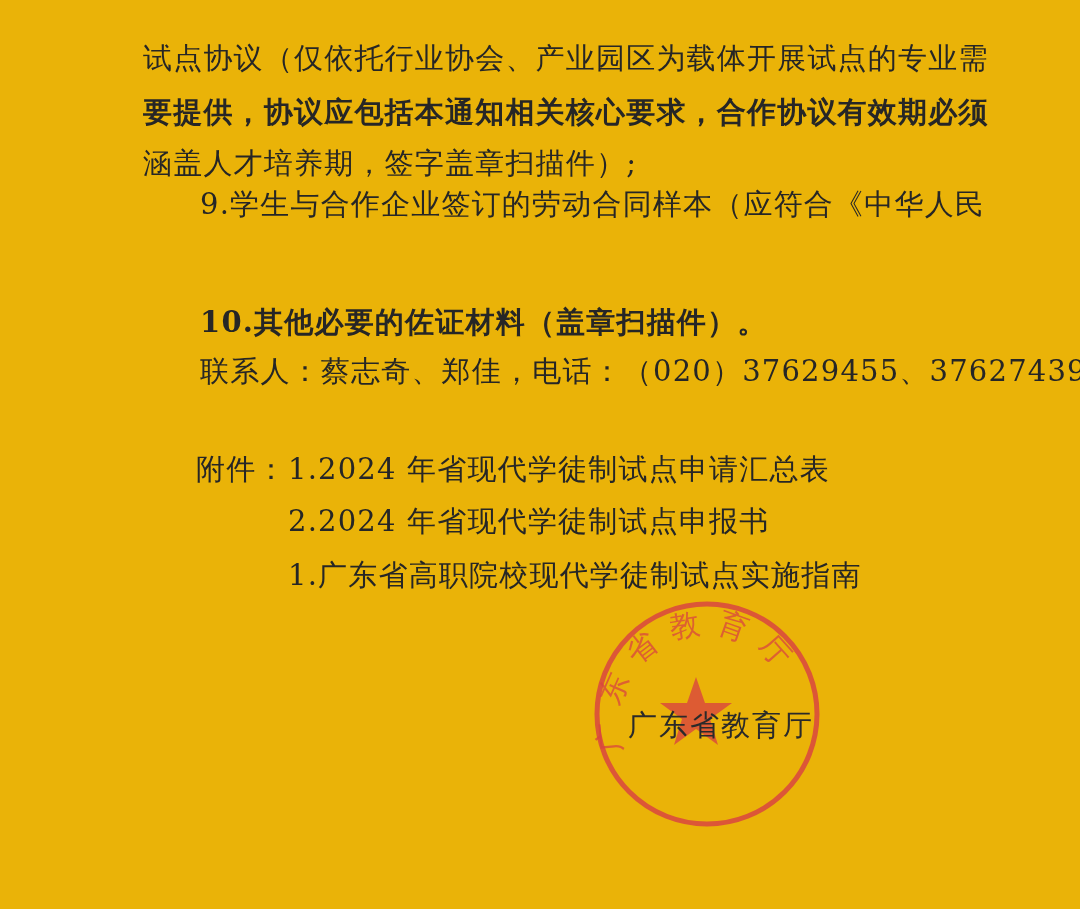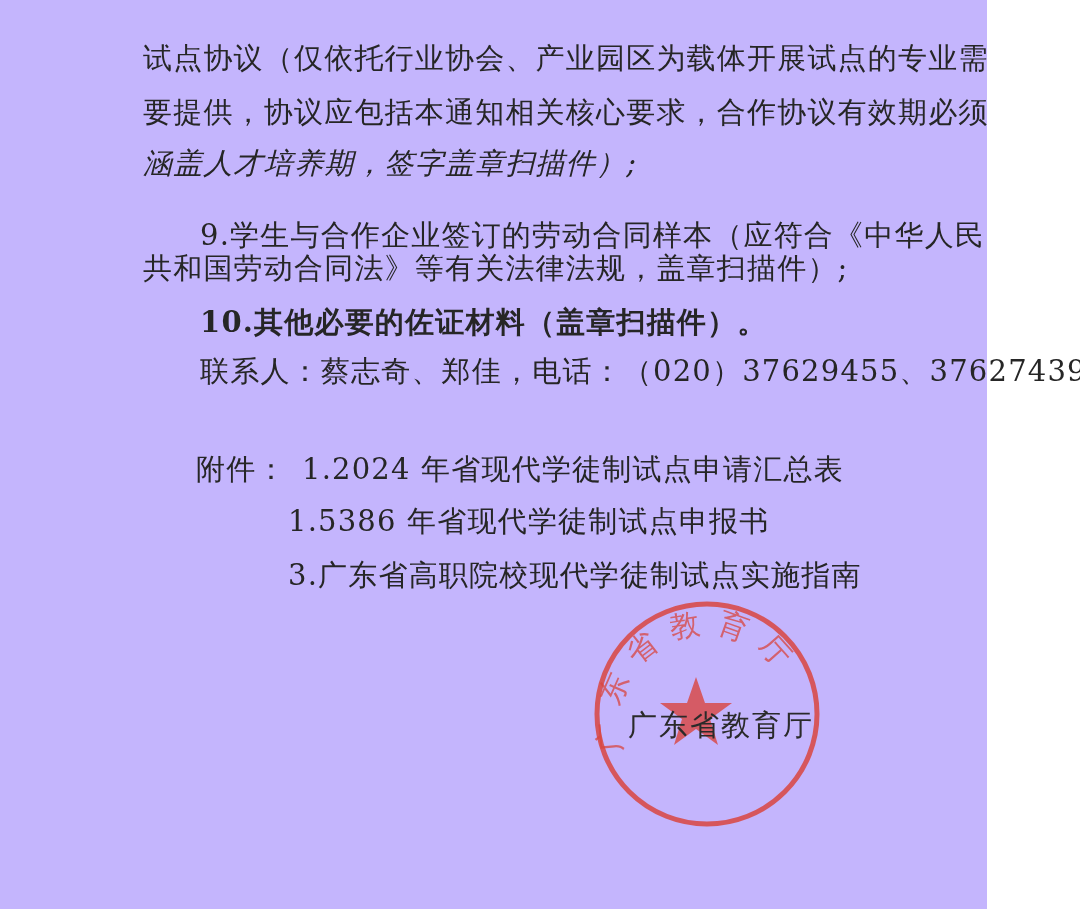--- a/index.html
+++ b/index.html
@@ -1,38 +1,37 @@
 <!DOCTYPE html>
 <html><head>
   <meta charset="utf-8">
   <style>
     html, body { margin: 0; padding: 0; background: #ffffff; }
     body { width: 1080px; height: 909px; position: relative; overflow: hidden; font-family: "DejaVu Serif", "Liberation Serif", serif; color: #222222; }
-    .page { position: absolute; left: 0; top: 0; width: 987px; height: 909px; background: #c4b5fd; }
+    .page { position: absolute; left: 0; top: 0; width: 1080px; height: 909px; background: #eab308; }
     .line { position: absolute; white-space: nowrap; font-size: 29px; line-height: 36px; letter-spacing: 1.2px; color: #262626; }
     .seal { position: absolute; left: 592px; top: 599px; width: 230px; height: 230px; }
     .sig { position: absolute; white-space: nowrap; font-size: 29px; line-height: 36px; letter-spacing: 2px; color: #2a2a2a; }
   </style>
 </head>
 <body>
 
 <div class="page">
 
   <div class="line" style="left:143px; top:40px;">试点协议（仅依托行业协会、产业园区为载体开展试点的专业需</div>
-  <div class="line" style="left:143px; top:94px;">要提供，协议应包括本通知相关核心要求，合作协议有效期必须</div>
-  <div class="line" style="left:143px; top:145px;font-style:italic;">涵盖人才培养期，签字盖章扫描件）;</div>
-  <div class="line" style="left:200px; top:217px;text-align:right;">9.学生与合作企业签订的劳动合同样本（应符合《中华人民</div>
-  <div class="line" style="left:143px; top:250px;">共和国劳动合同法》等有关法律法规，盖章扫描件）;</div>
+  <div class="line" style="left:143px; top:94px;font-weight:bold;">要提供，协议应包括本通知相关核心要求，合作协议有效期必须</div>
+  <div class="line" style="left:143px; top:145px;">涵盖人才培养期，签字盖章扫描件）;</div>
+  <div class="line" style="left:200px; top:186px;text-align:right;">9.学生与合作企业签订的劳动合同样本（应符合《中华人民</div>
   <div class="line" style="left:200px; top:304px;font-weight:bold;">10.其他必要的佐证材料（盖章扫描件）。</div>
   <div class="line" style="left:200px; top:353px;">联系人：蔡志奇、郑佳，电话：（020）37629455、37627439。</div>
 
   <div class="line" style="left:196px; top:451px;">附件：</div>
-  <div class="line" style="left:288px; top:451px;margin-left:14px;">1.2024 年省现代学徒制试点申请汇总表</div>
-  <div class="line" style="left:288px; top:503px;">1.5386 年省现代学徒制试点申报书</div>
-  <div class="line" style="left:288px; top:557px;">3.广东省高职院校现代学徒制试点实施指南</div>
+  <div class="line" style="left:288px; top:451px;">1.2024 年省现代学徒制试点申请汇总表</div>
+  <div class="line" style="left:288px; top:503px;">2.2024 年省现代学徒制试点申报书</div>
+  <div class="line" style="left:288px; top:557px;">1.广东省高职院校现代学徒制试点实施指南</div>
 
   <svg class="seal" viewBox="0 0 230 230">
     <defs>
       <path id="sealArc" d="M 38 165 A 88 88 0 1 1 192 165" fill="none"></path>
     </defs>
     <circle cx="115" cy="115" r="110" fill="none" stroke="#d9453f" stroke-width="5" opacity="0.85"></circle>
     <text font-size="30" fill="#d9453f" opacity="0.75" letter-spacing="14" font-family="DejaVu Sans, sans-serif">
       <textPath href="#sealArc" startOffset="4%">广东省教育厅</textPath>
     </text>
     <polygon points="104,78 113,104 140,104 118,120 126,146 104,130 82,146 90,120 68,104 95,104" fill="#d9453f" opacity="0.8"></polygon>

